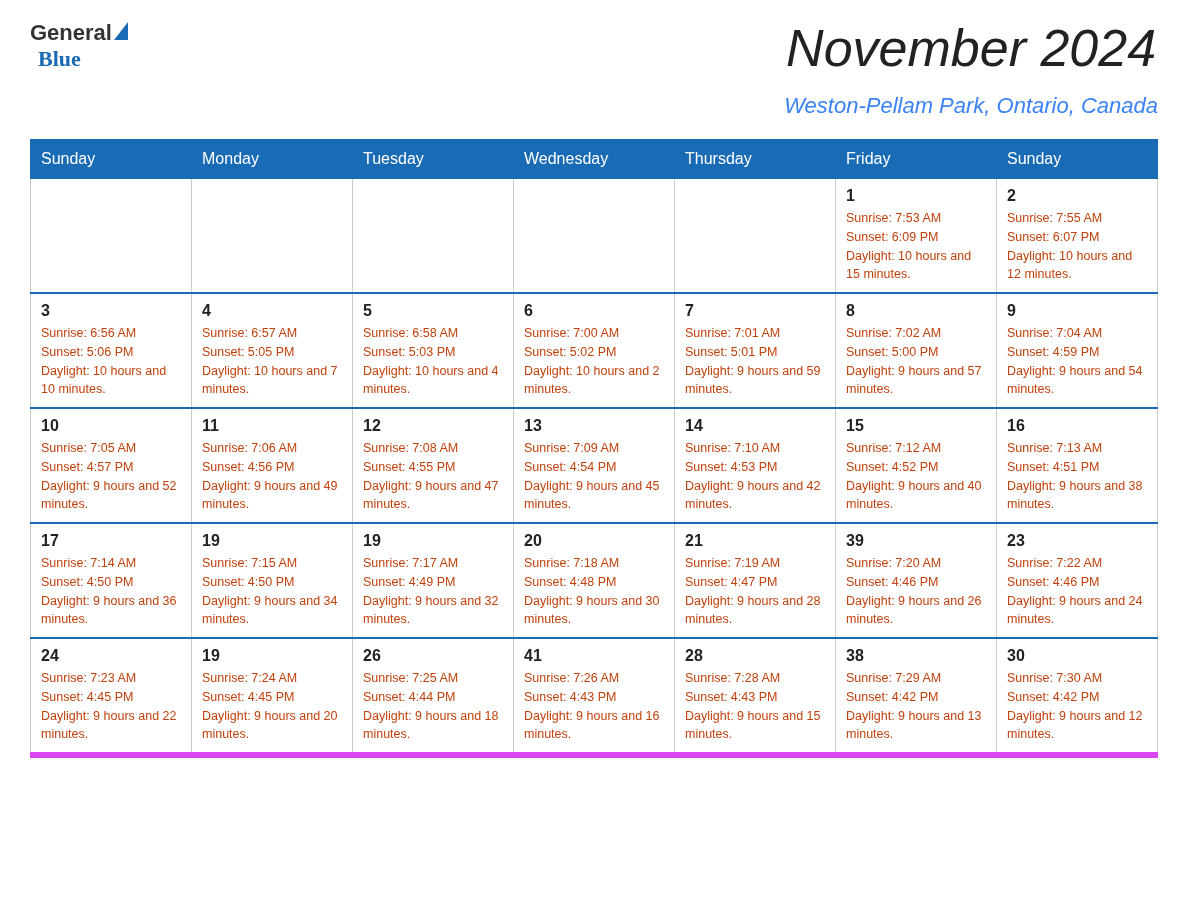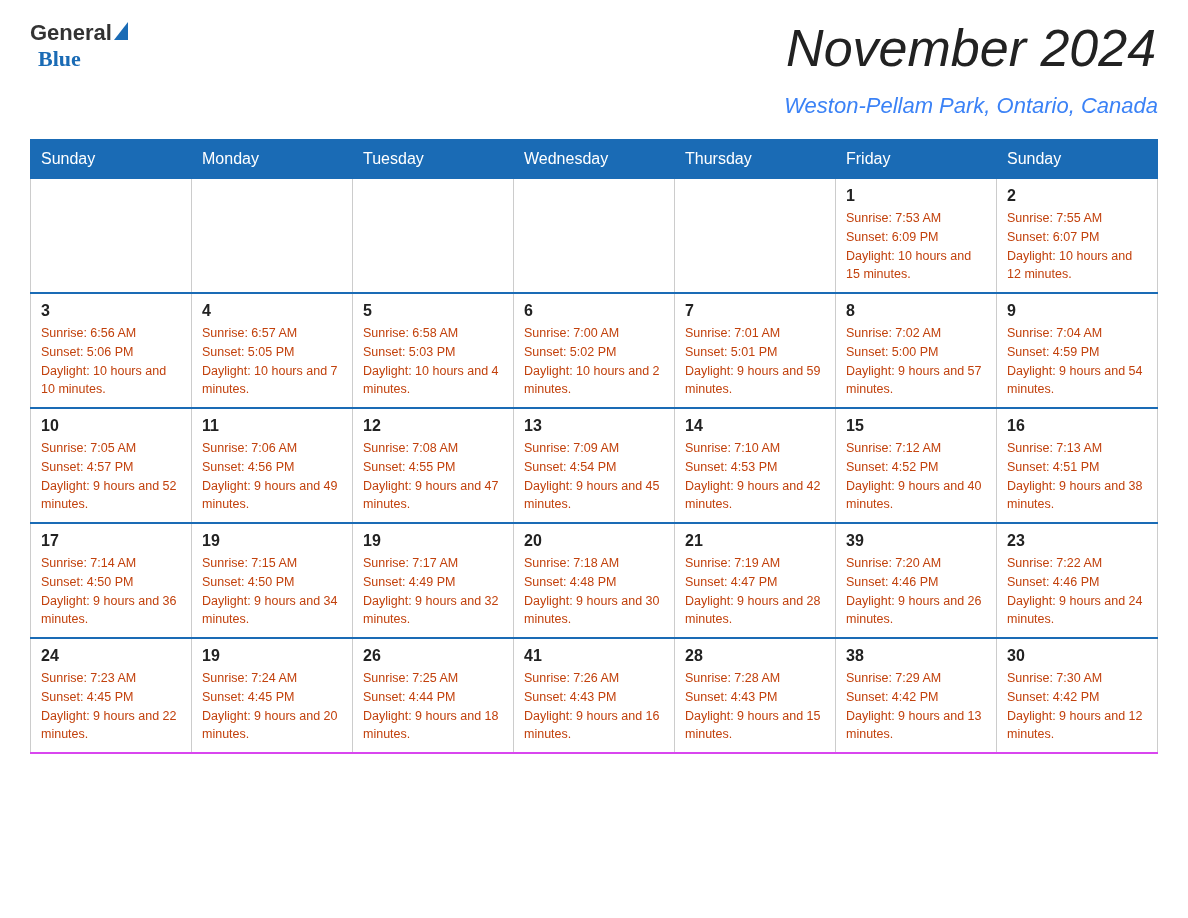--- a/index.html
+++ b/index.html
@@ -69,21 +69,21 @@
       width: 14.28%;
       min-height: 100px;
       background: #fff;
       font-size: 13px;
       color: #333;
     }
     .calendar-table tr td {
       border-bottom: 2px solid #1a6bb5;
     }
     .calendar-table tr:last-child td {
-      border-bottom: 2px solid #d946ef;
+      border-bottom: 6px solid #d946ef;
       border-radius: 18px;
     }
     .day-number {
       font-size: 16px;
       font-weight: bold;
       color: #222;
       display: block;
       margin-bottom: 4px;
     }
     .day-info {

